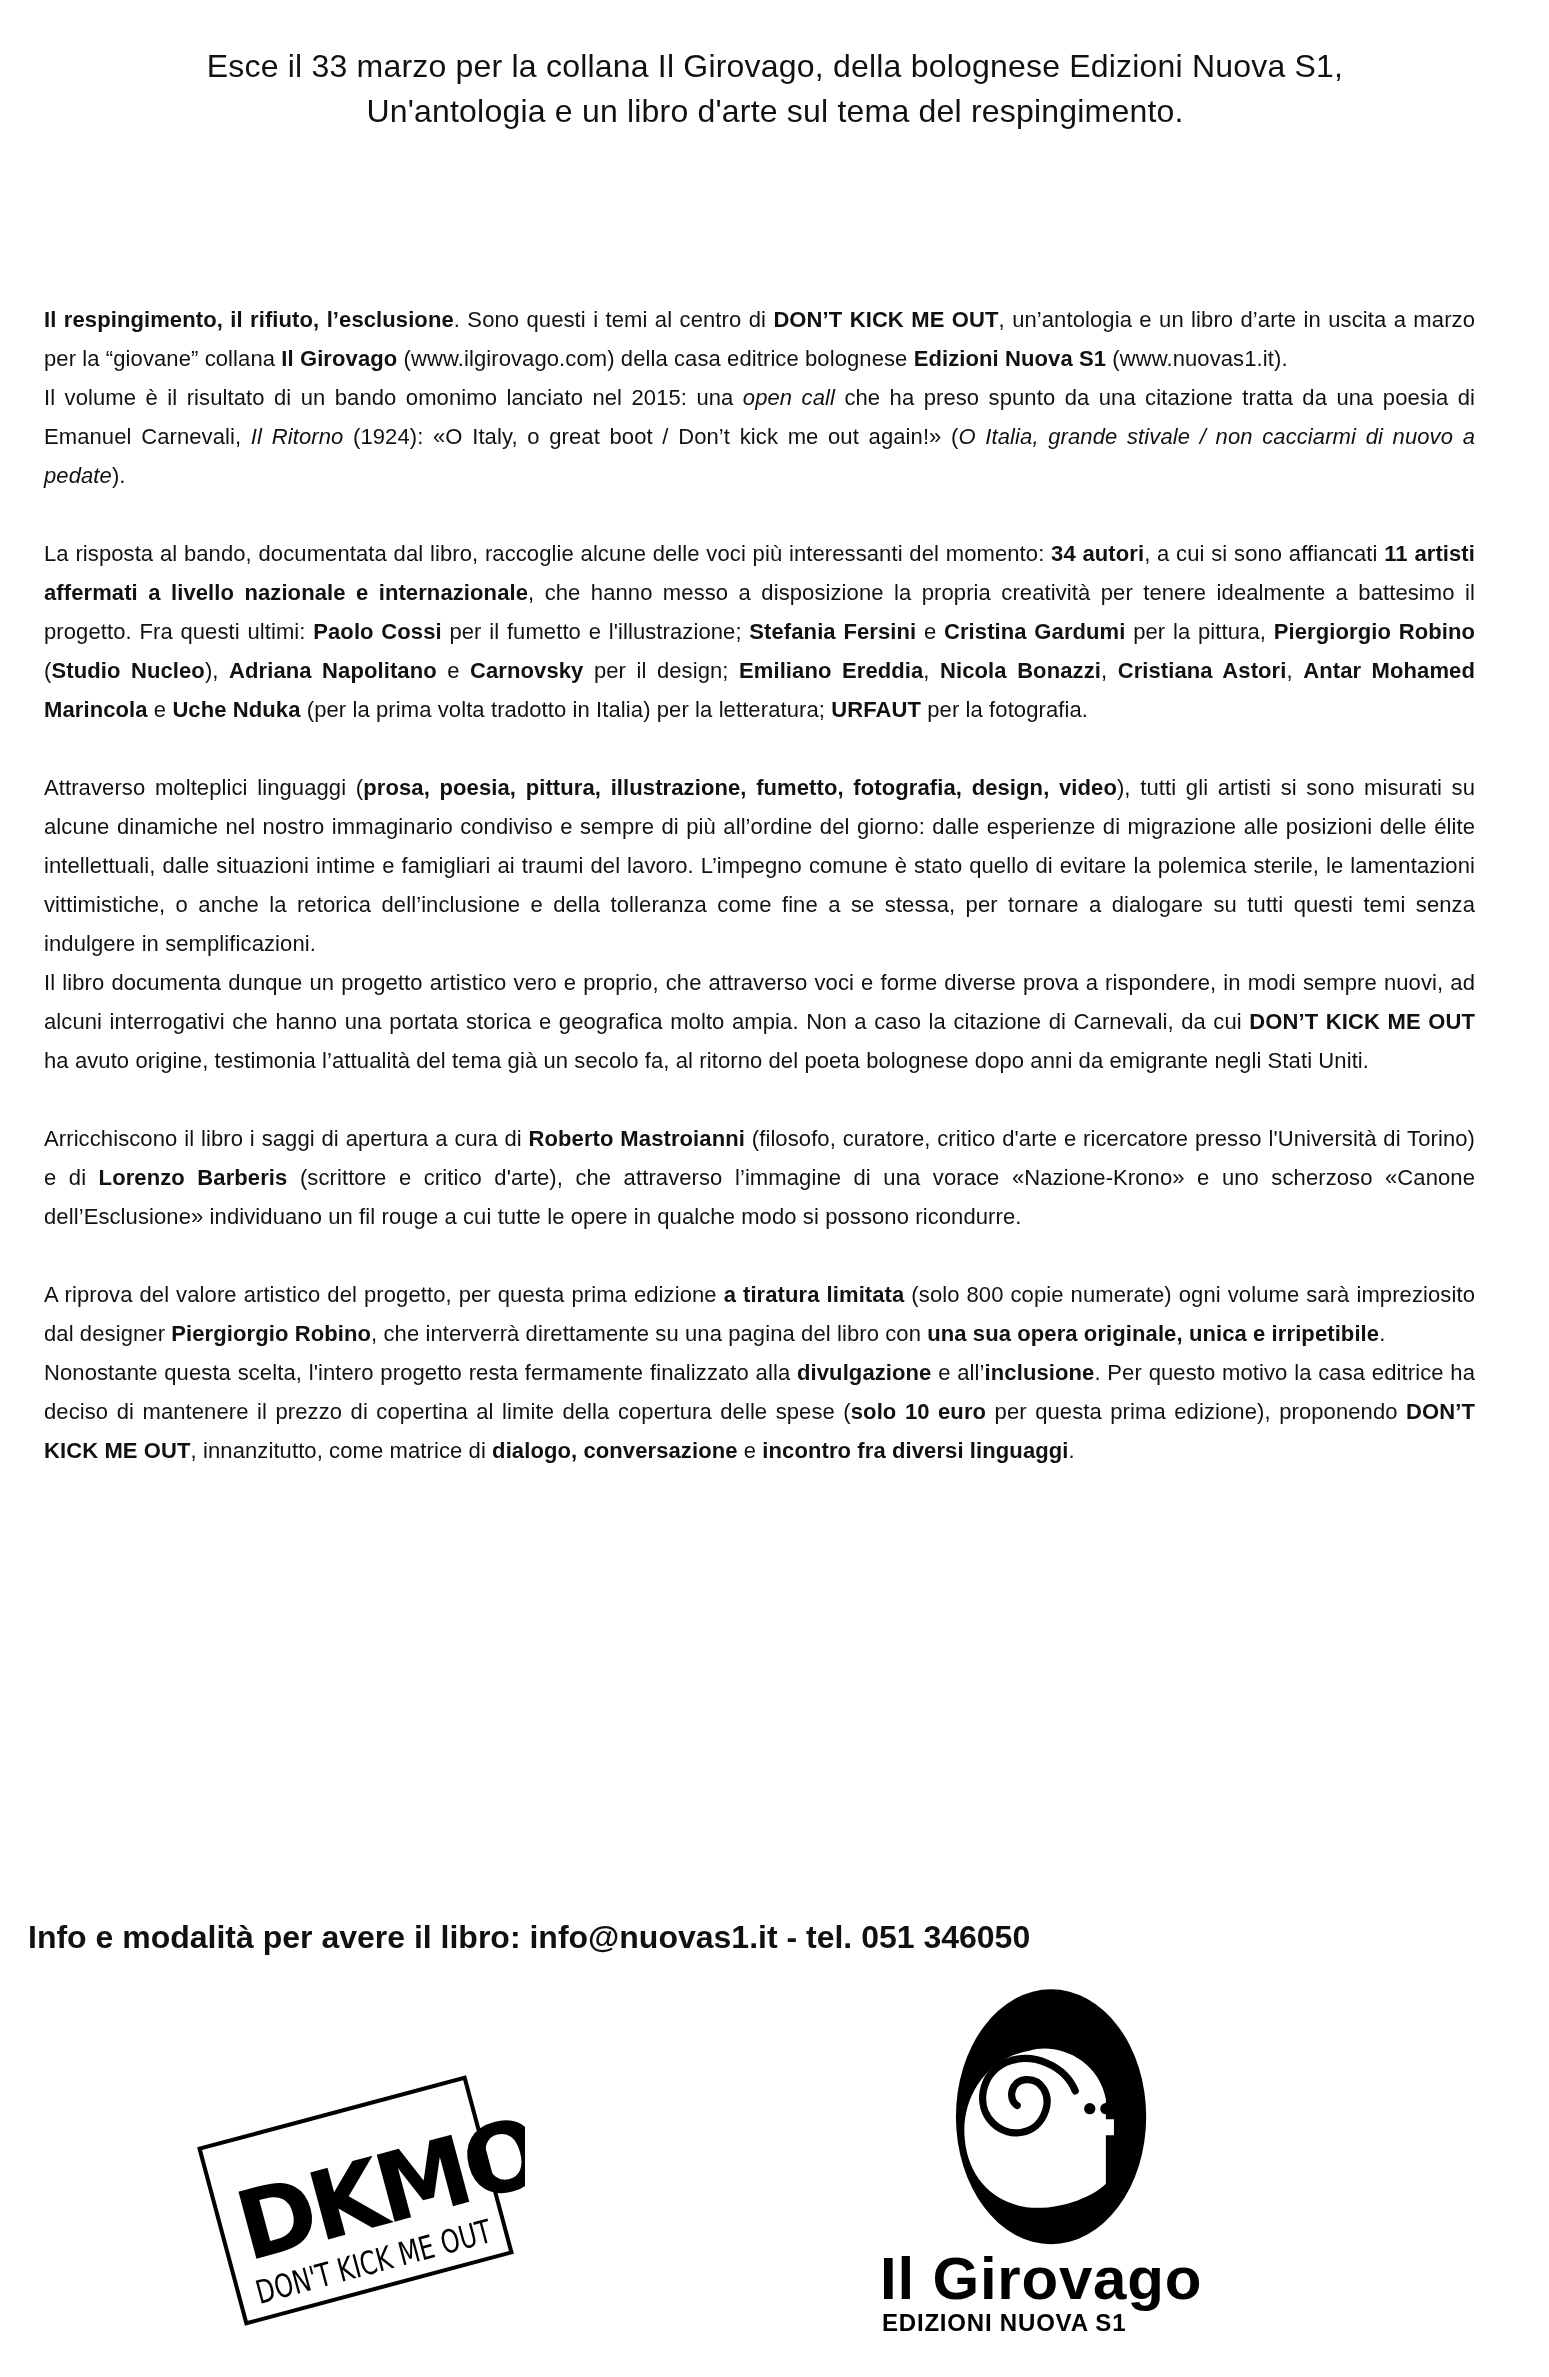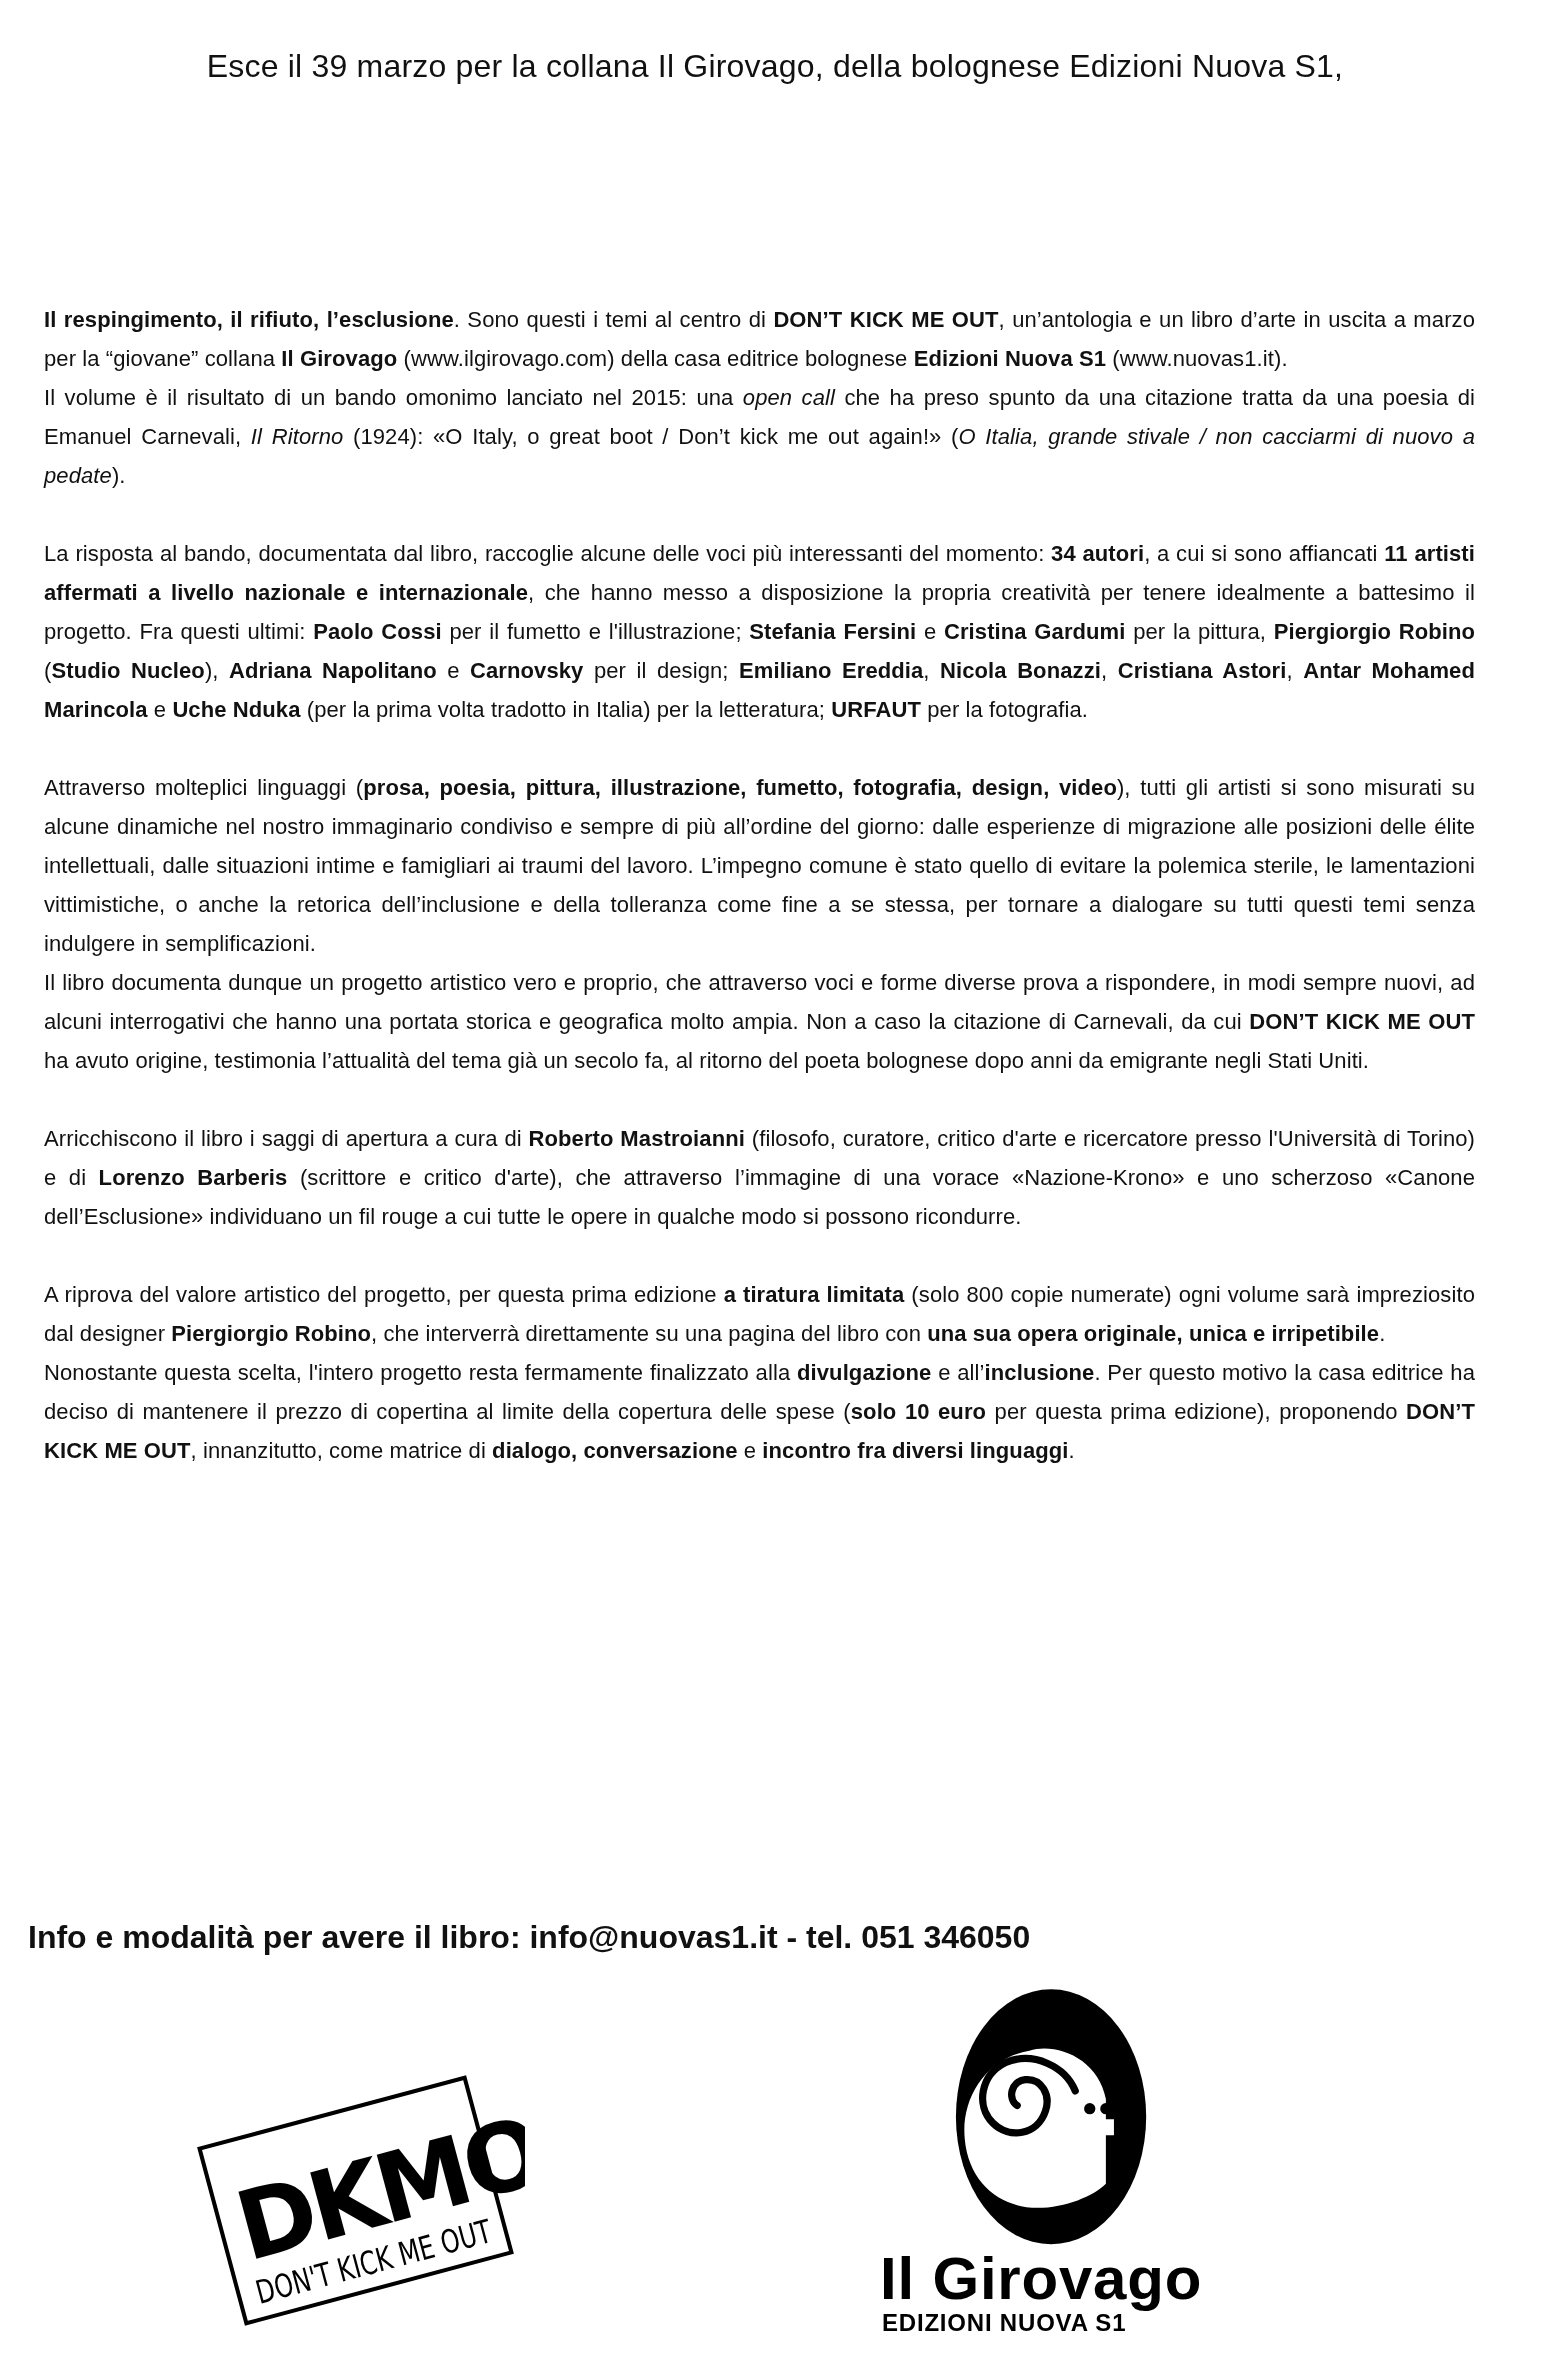--- a/index.html
+++ b/index.html
@@ -41,21 +41,22 @@
   .girovago-sub {
     position: absolute; left: 882px; top: 2309px;
     font-size: 24px; font-weight: bold; line-height: 27.4px; letter-spacing: 0.8px;
     white-space: nowrap; color: #000;
   }
 </style>
 </head>
 <body>
 
 <div class="header">
-  <span class="line">Esce il 39 marzo per la collana Il Girovago, della bolognese Edizioni Nuova S1,</span>
+  <span class="line">Esce il 33 marzo per la collana Il Girovago, della bolognese Edizioni Nuova S1,</span>
+  <span class="line">Un'antologia e un libro d'arte sul tema del respingimento.</span>
 </div>
 
 <div class="body-text" id="body-text">
     <p class="para"><span class="b">Il respingimento, il rifiuto, l’esclusione</span><span>. Sono questi i temi al centro di </span><span class="b">DON’T KICK ME OUT</span><span>, un’antologia e un libro d’arte in uscita a marzo per la “giovane” collana </span><span class="b">Il Girovago</span><span> (www.ilgirovago.com) della casa editrice bolognese </span><span class="b">Edizioni Nuova S1</span><span> (www.nuovas1.it).</span></p>
     <p class="para"><span>Il volume è il risultato di un bando omonimo lanciato nel 2015: una </span><span class="i">open call</span><span> che ha preso spunto da una citazione tratta da una poesia di Emanuel Carnevali, </span><span class="i">Il Ritorno</span><span> (1924): «O Italy, o great boot / Don’t kick me out again!» (</span><span class="i">O Italia, grande stivale / non cacciarmi di nuovo a pedate</span><span>).</span></p>
     <div class="spacer"></div>
     <p class="para"><span>La risposta al bando, documentata dal libro, raccoglie alcune delle voci più interessanti del momento: </span><span class="b">34 autori</span><span>, a cui si sono affiancati </span><span class="b">11 artisti affermati a livello nazionale e internazionale</span><span>, che hanno messo a disposizione la propria creatività per tenere idealmente a battesimo il progetto. Fra questi ultimi: </span><span class="b">Paolo Cossi</span><span> per il fumetto e l'illustrazione; </span><span class="b">Stefania Fersini</span><span> e </span><span class="b">Cristina Gardumi</span><span> per la pittura, </span><span class="b">Piergiorgio Robino</span><span> (</span><span class="b">Studio Nucleo</span><span>), </span><span class="b">Adriana Napolitano</span><span> e </span><span class="b">Carnovsky</span><span> per il design; </span><span class="b">Emiliano Ereddia</span><span>, </span><span class="b">Nicola Bonazzi</span><span>, </span><span class="b">Cristiana Astori</span><span>, </span><span class="b">Antar Mohamed Marincola</span><span> e </span><span class="b">Uche Nduka</span><span> (per la prima volta tradotto in Italia) per la letteratura; </span><span class="b">URFAUT</span><span> per la fotografia.</span></p>
     <div class="spacer"></div>
     <p class="para"><span>Attraverso molteplici linguaggi (</span><span class="b">prosa, poesia, pittura, illustrazione, fumetto, fotografia, design, video</span><span>), tutti gli artisti si sono misurati su alcune dinamiche nel nostro immaginario condiviso e sempre di più all’ordine del giorno: dalle esperienze di migrazione alle posizioni delle élite intellettuali, dalle situazioni intime e famigliari ai traumi del lavoro. L’impegno comune è stato quello di evitare la polemica sterile, le lamentazioni vittimistiche, o anche la retorica dell’inclusione e della tolleranza come fine a se stessa, per tornare a dialogare su tutti questi temi senza indulgere in semplificazioni.</span></p>
     <p class="para"><span>Il libro documenta dunque un progetto artistico vero e proprio, che attraverso voci e forme diverse prova a rispondere, in modi sempre nuovi, ad alcuni interrogativi che hanno una portata storica e geografica molto ampia. Non a caso la citazione di Carnevali, da cui </span><span class="b">DON’T KICK ME OUT</span><span> ha avuto origine, testimonia l’attualità del tema già un secolo fa, al ritorno del poeta bolognese dopo anni da emigrante negli Stati Uniti.</span></p>

